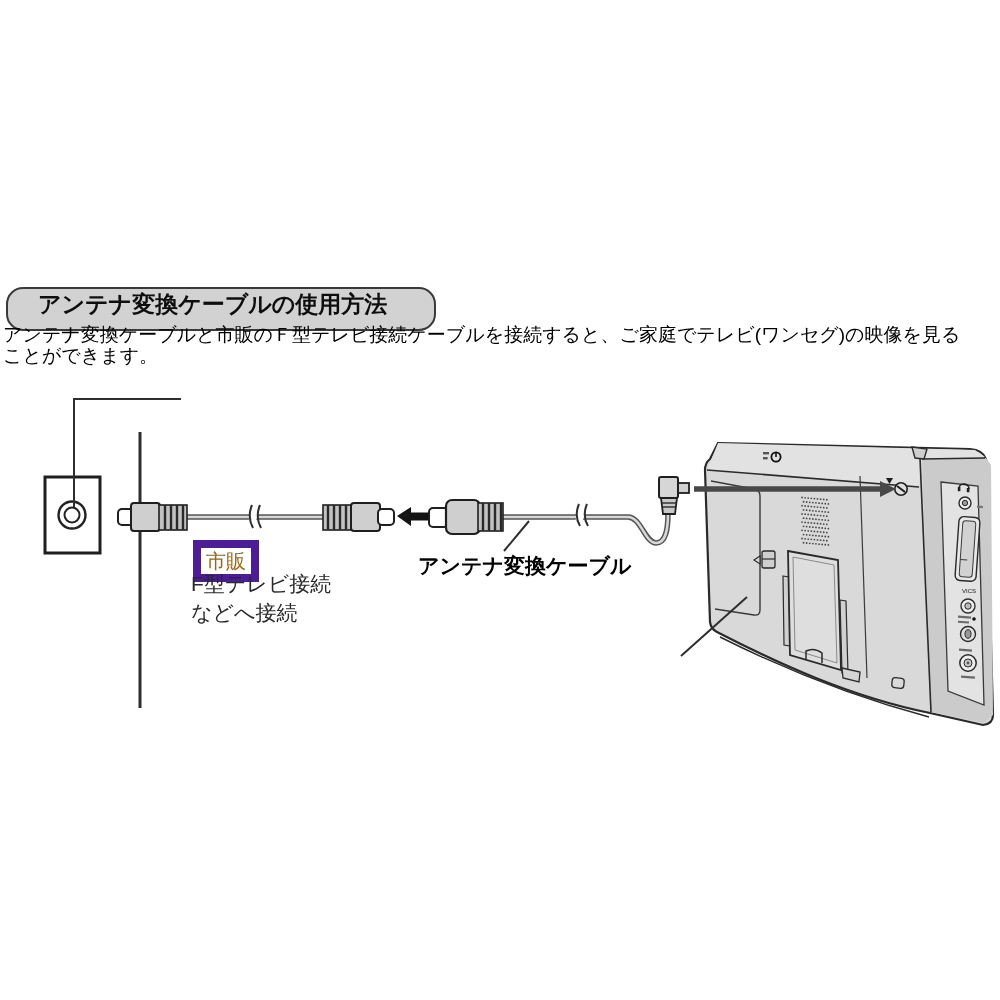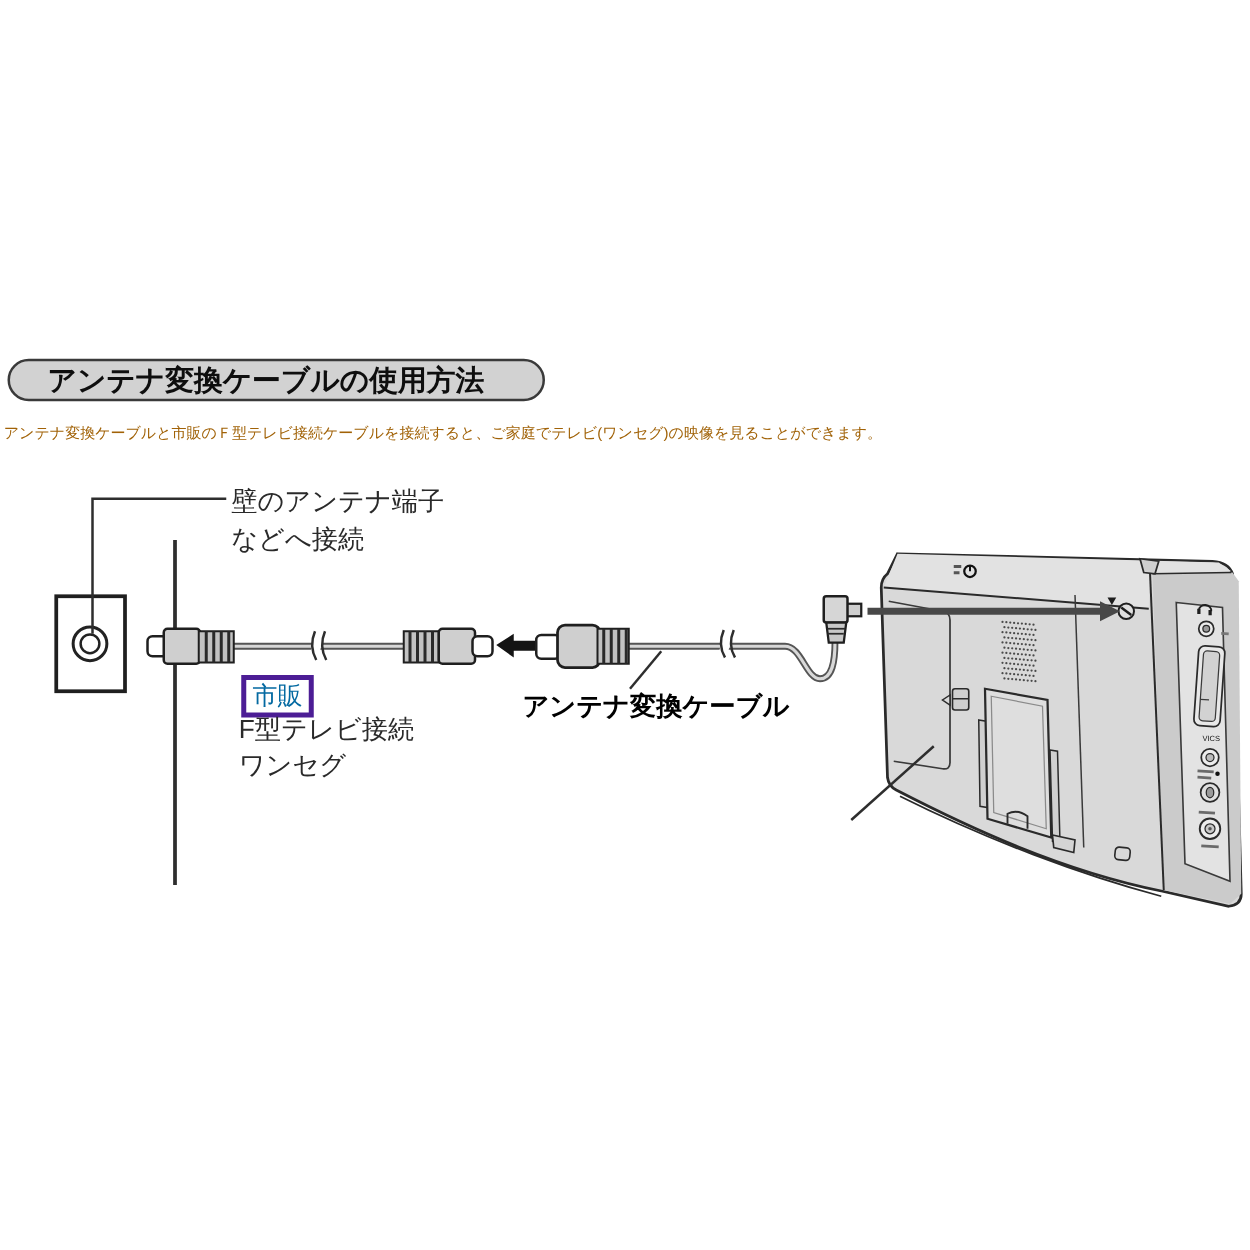--- a/index.html
+++ b/index.html
@@ -1,27 +1,27 @@
 <!DOCTYPE html>
 <html><head>
 <meta charset="utf-8">
 <style>
   html,body{margin:0;padding:0;background:#fff;}
   #canvas{position:relative;width:1000px;height:1000px;background:#ffffff;overflow:hidden;
     font-family:"Liberation Sans","DejaVu Sans",sans-serif;color:#1c1c1c;}
   .abs{position:absolute;}
-  #title-box{left:6px;top:287px;width:430px;height:34px;background:#d2d2d2;
+  #title-box{left:6px;top:287px;width:430px;height:44px;background:#d2d2d2;
     border:2px solid #3a3a3a;border-radius:17px;box-sizing:border-box;
     font-size:23px;font-weight:bold;line-height:30px;padding-left:30px;color:#0e0e0e;}
-  #description{left:3px;top:336px;width:960px;font-size:12px;line-height:21px;color:#a16207;}
+  #description{left:3px;top:324px;width:960px;font-size:19px;line-height:21px;color:#000000;}
   .diagram-label{font-size:21px;line-height:30px;color:#2a2a2a;white-space:pre-line;}
   #wall-label{left:185px;top:387px;}
   #oneseg-label{left:479px;top:432px;}
-  #retail-badge{left:193px;top:540px;border:4px solid #4c1d95;background:#fff;
-    font-size:20px;line-height:24px;padding:1px 5px;color:#0369a1;}
+  #retail-badge{left:193px;top:540px;border:8px solid #4c1d95;background:#fff;
+    font-size:20px;line-height:24px;padding:1px 5px;color:#a16207;}
   #ftype-label{left:191px;top:569px;line-height:29px;}
   #conversion-label{left:418px;top:551px;font-weight:bold;color:#000;}
   #nav-label{left:610px;top:658px;line-height:27px;}
   svg{position:absolute;left:0;top:0;}
 </style>
 </head>
 <body>
 
 <div id="canvas">
 
@@ -312,19 +312,17 @@
     </g>
 
     <g>
       <line x1="694" y1="489" x2="882" y2="489" stroke="#484848" stroke-width="5.5"></line>
       <polygon points="880,481 896,489 880,497" fill="#484848"></polygon>
     </g>
 
     <line x1="747" y1="597" x2="681" y2="656" stroke="#2e2e2e" stroke-width="2"></line>
   </svg>
 
-  <div class="abs diagram-label" id="wall-label">壁のアンテナ端子
-などへ接続</div>
   <div class="abs" id="retail-badge">市販</div>
   <div class="abs diagram-label" id="ftype-label">F型テレビ接続
-ワンセグ</div>
+などへ接続</div>
   <div class="abs diagram-label" id="conversion-label">アンテナ変換ケーブル</div>
 </div>
 
 </body></html>

